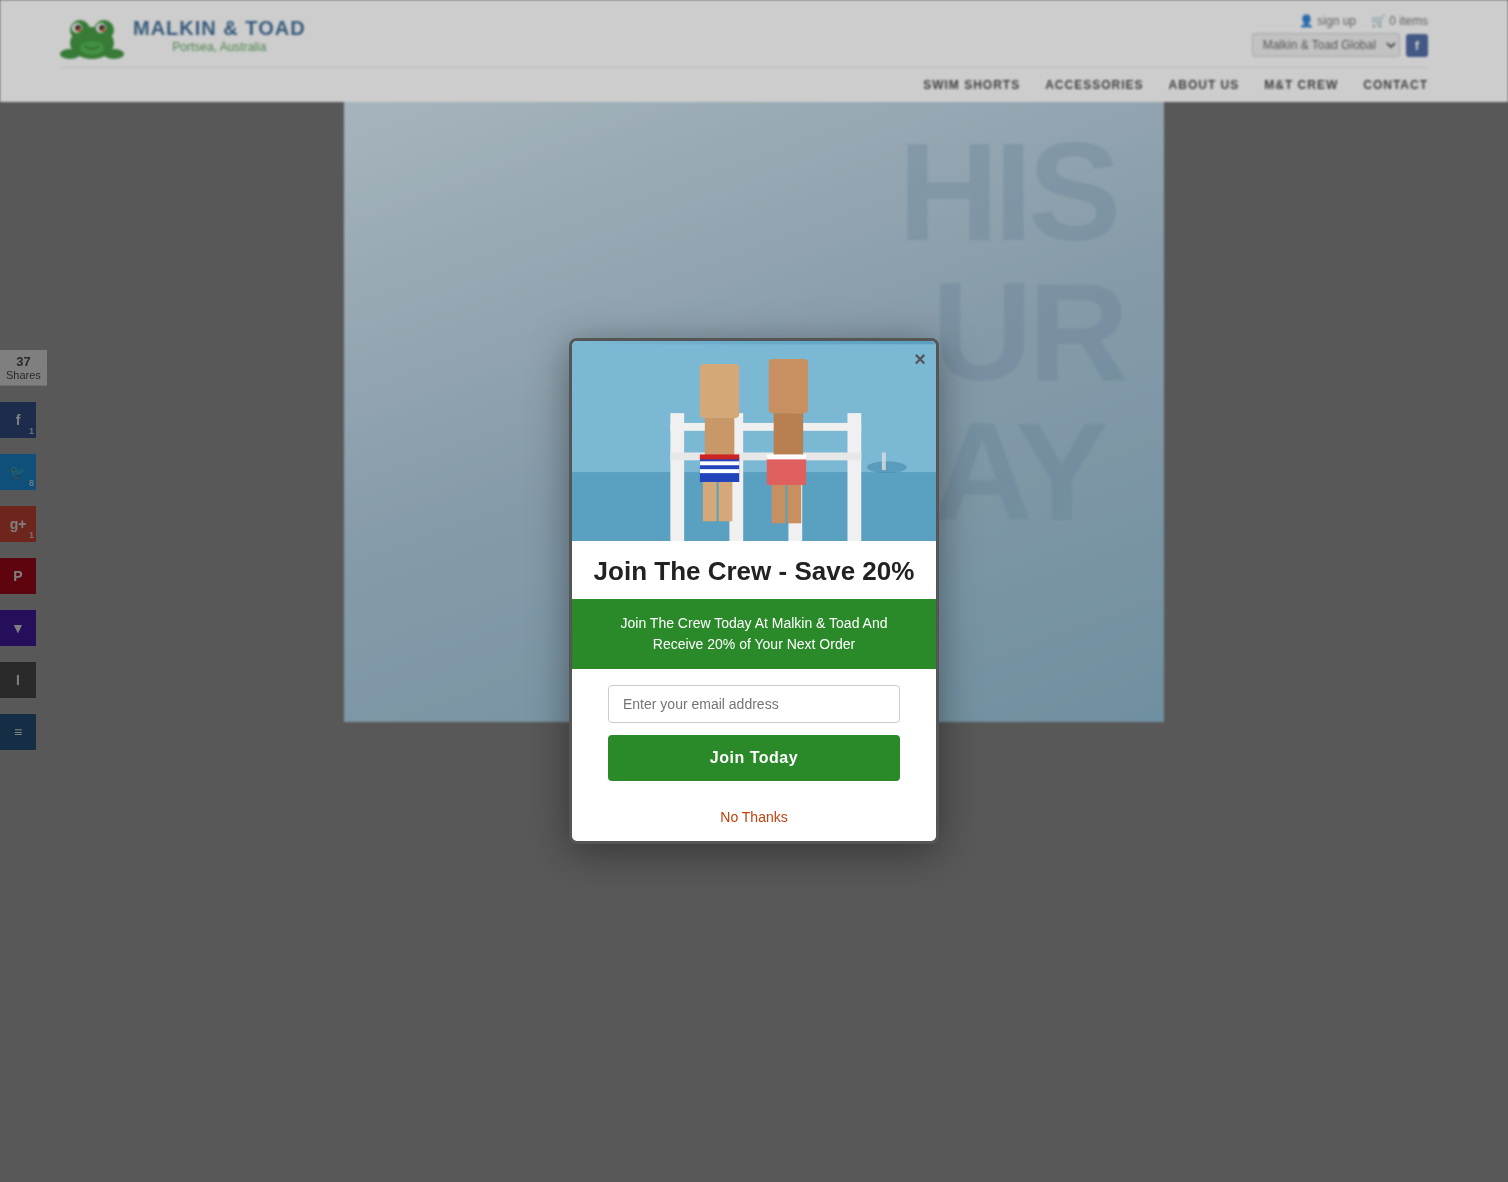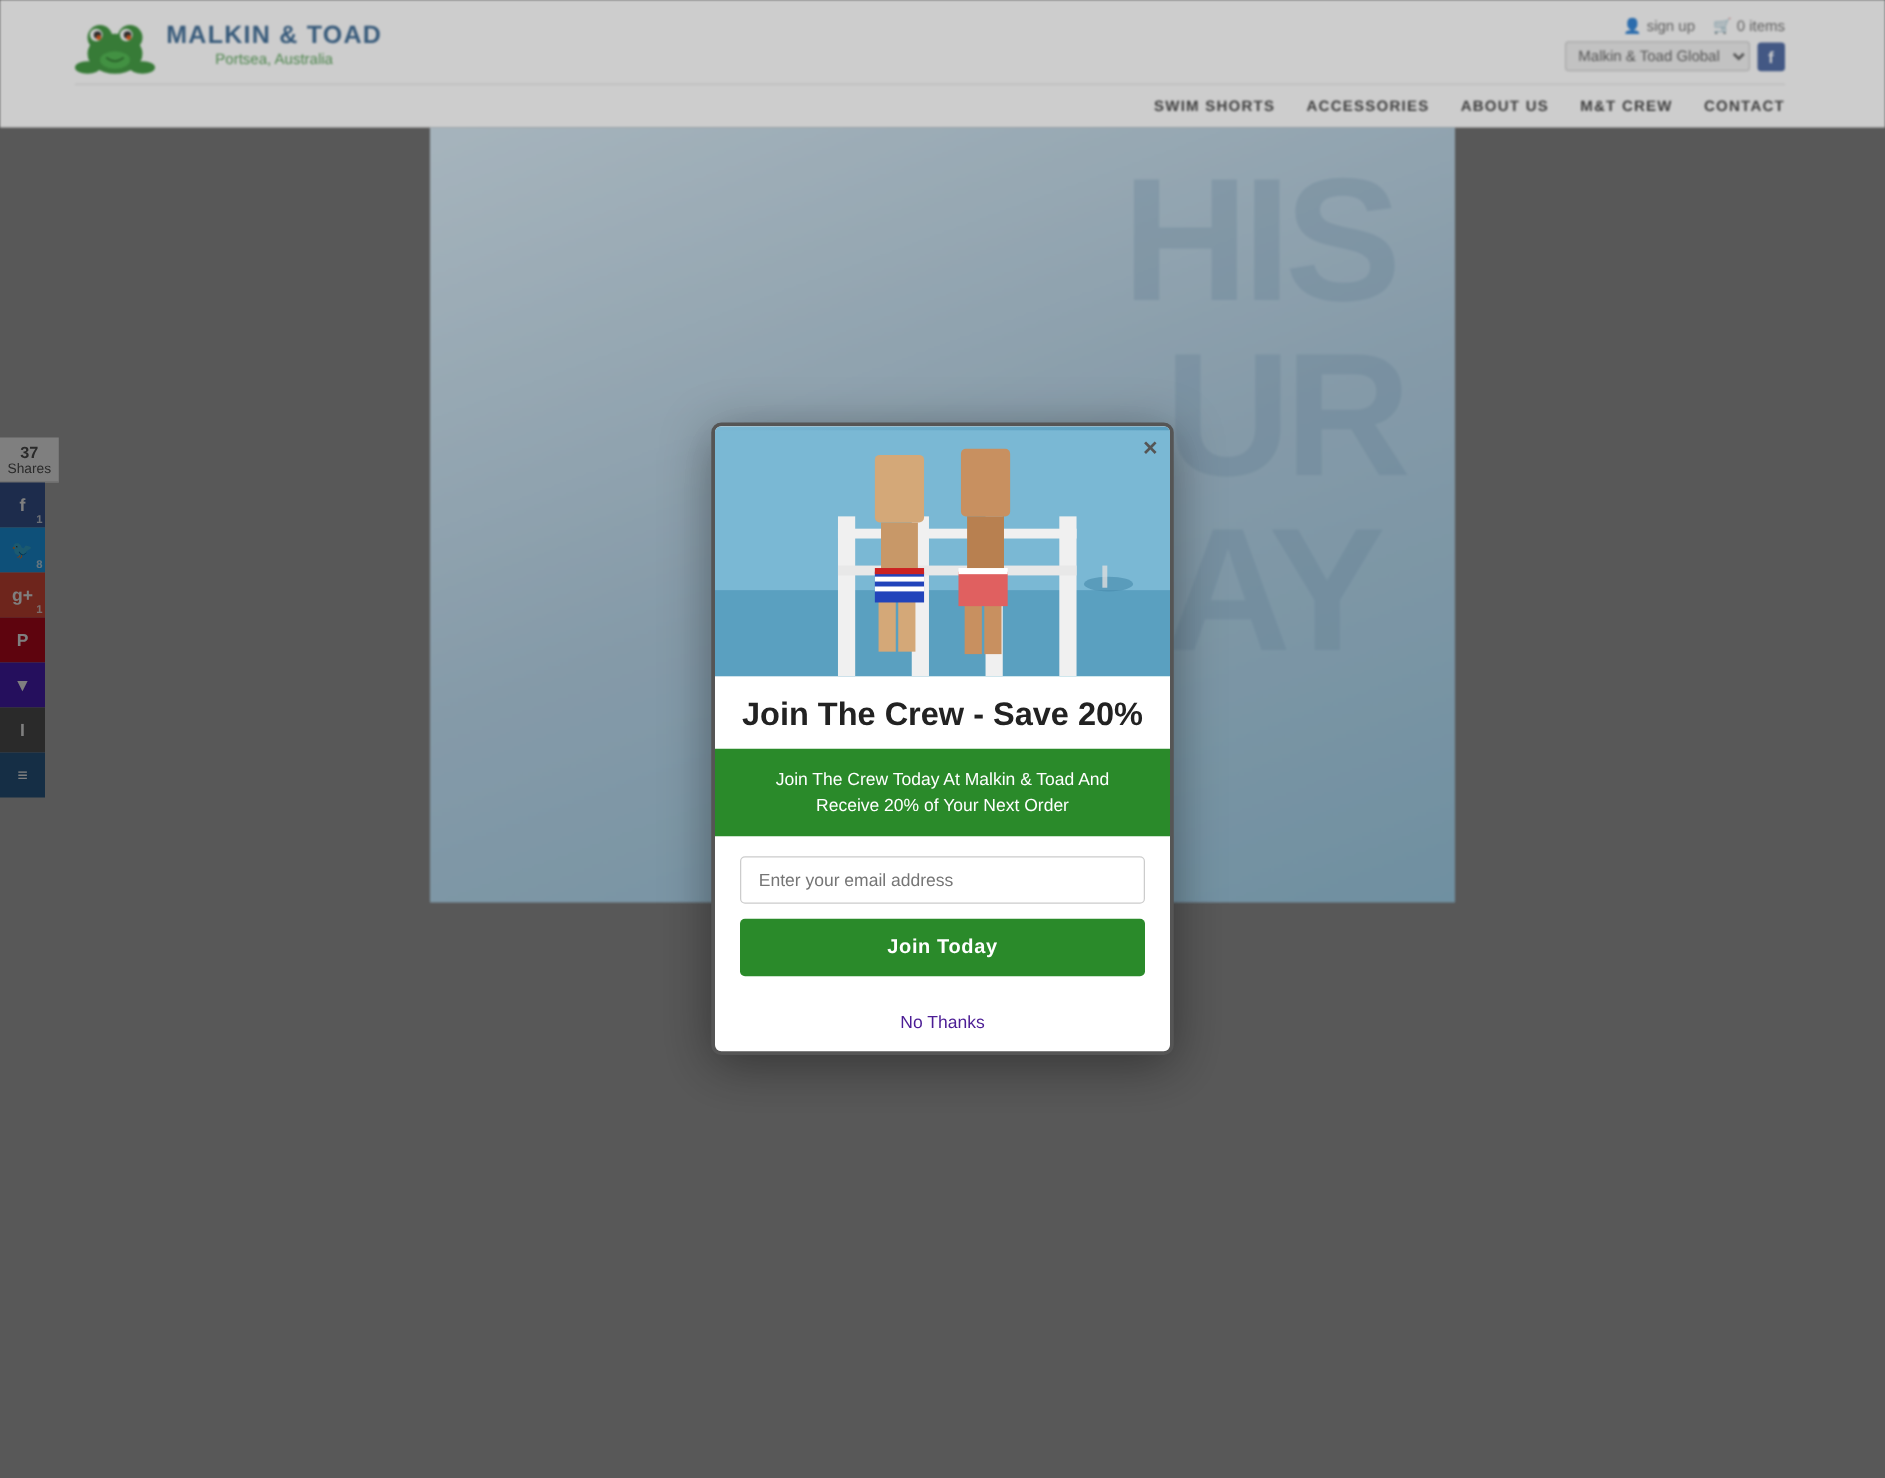--- a/index.html
+++ b/index.html
@@ -12,20 +12,21 @@
     }
 
     
     .social-sidebar {
       position: fixed;
       left: 0;
       top: 350px;
       z-index: 100;
       display: flex;
       flex-direction: column;
+      gap: 16px;
     }
     .social-count {
       background: #fff;
       text-align: center;
       padding: 4px 6px;
       font-size: 11px;
       color: #555;
       border-bottom: 1px solid #e0e0e0;
     }
     .social-count .num { font-weight: bold; font-size: 13px; }
@@ -112,21 +113,21 @@
       padding: 14px 20px;
       text-align: center;
     }
     .modal-green-text {
       color: #fff;
       font-size: 14px;
       line-height: 1.5;
       font-weight: 500;
     }
     .modal-body {
-      padding: 16px 20px;
+      padding: 16px 36px;
     }
     .email-input {
       width: 100%;
       padding: 10px 14px;
       border: 1px solid #ccc;
       border-radius: 4px;
       font-size: 14px;
       color: #999;
       margin-bottom: 12px;
       outline: none;
@@ -139,21 +140,21 @@
       border: none;
       border-radius: 4px;
       font-size: 16px;
       font-weight: bold;
       cursor: pointer;
       letter-spacing: 0.5px;
     }
     .no-thanks-link {
       display: block;
       text-align: center;
-      color: #4c1d95;
+      color: #c2410c;
       font-size: 14px;
       margin: 12px 0 16px;
       cursor: pointer;
       text-decoration: none;
     }
 
     
     .page-bg {
       filter: blur(1px);
       opacity: 0.7;

